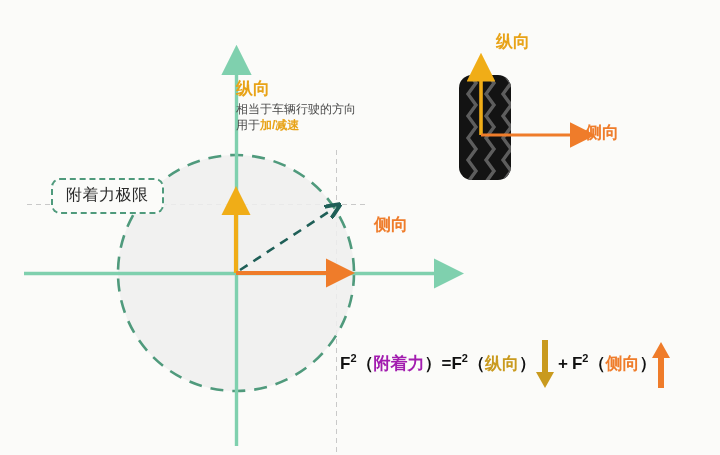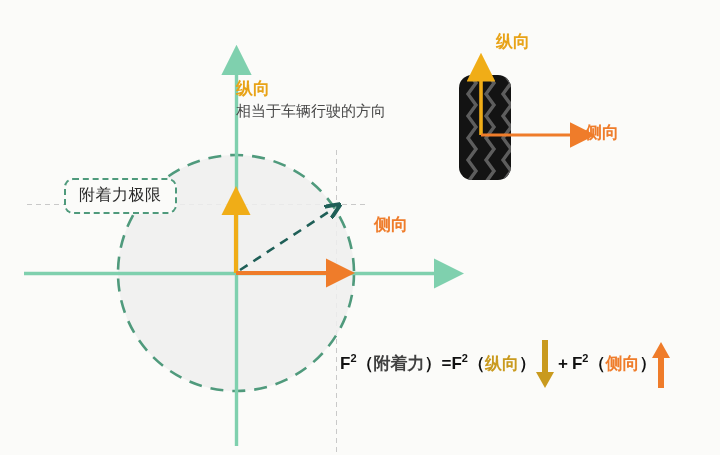--- a/index.html
+++ b/index.html
@@ -9,43 +9,43 @@
     font-family:"Liberation Sans","DejaVu Sans",sans-serif;
     overflow:hidden;
     position:relative;
   }
   #stage{position:absolute;left:0;top:0;width:720px;height:455px;}
   svg.layer{position:absolute;left:0;top:0;width:720px;height:455px;overflow:visible;}
 
   .txt{position:absolute;white-space:nowrap;line-height:1.35;}
 
   .hdr{font-weight:bold;font-size:17px;}
-  .sub{font-size:15px;color:#4a4a4a;}
+  .sub{font-size:12px;color:#4a4a4a;}
   .yellow{color:#e8a317;}
   .orange{color:#ef7c2a;}
 
   
   #limit-box{
-    position:absolute;left:64px;top:178px;
+    position:absolute;left:51px;top:178px;
     padding:5px 13px 6px 13px;
     border:2.2px dashed #4f9a7c;
     border-radius:9px;
     background:#fbfbf9;
     font-size:16px;color:#2b2b2b;
     letter-spacing:.5px;
   }
 
   
   #formula{
     position:absolute;left:340px;top:352px;
     font-size:17px;font-weight:bold;color:#111;
     letter-spacing:0px;
   }
   #formula sup{font-size:11px;}
-  #formula .g{color:#404040;}
+  #formula .g{color:#a21caf;}
   #formula .y{color:#c99a1e;}
   #formula .o{color:#ef7c2a;}
 
   
   #tire-long-label{position:absolute;left:496px;top:30px;font-size:17px;font-weight:bold;color:#e8a317;}
   #tire-lat-label{position:absolute;left:585px;top:121px;font-size:17px;font-weight:bold;color:#ef7c2a;}
 
   
   #long-label{position:absolute;left:236px;top:78px;}
   #lat-label{position:absolute;left:374px;top:214px;}
@@ -106,20 +106,21 @@
 
     <line x1="545" y1="340" x2="545" y2="378" stroke="#c99a1e" stroke-width="6" marker-end="url(#ah-fdown)"></line>
     <polygon points="536,372 554,372 545,388" fill="#c99a1e"></polygon>
     <line x1="661" y1="388" x2="661" y2="352" stroke="#ef7c2a" stroke-width="6"></line>
     <polygon points="652,358 670,358 661,342" fill="#ef7c2a"></polygon>
   </svg>
 
   <div class="txt" id="long-label">
     <div class="hdr yellow">纵向</div>
     <div class="sub">相当于车辆行驶的方向</div>
+    <div class="sub"><span>用于</span><span class="yellow" style="font-weight:bold">加/减速</span></div>
   </div>
 
   <div class="txt" id="lat-label">
     <div class="hdr orange">侧向</div>
   </div>
 
   <div id="limit-box">
     <span>附着力极限</span>
   </div>
 

